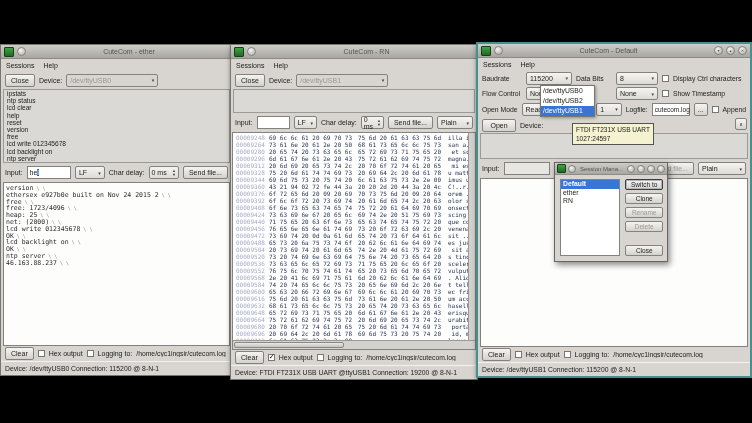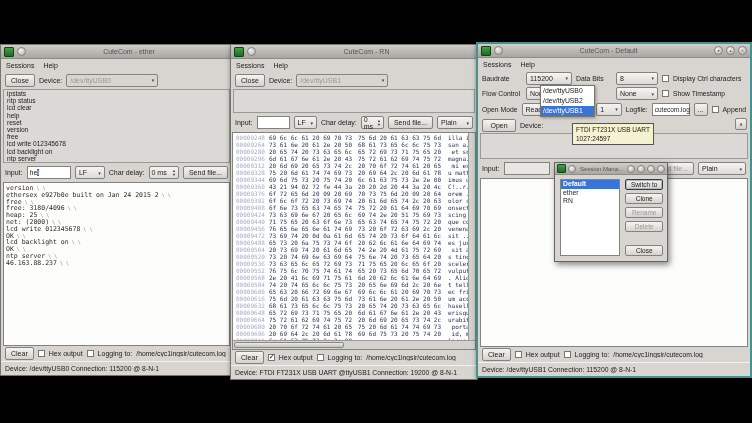--- a/index.html
+++ b/index.html
@@ -135,23 +135,23 @@
         <span>0 ms</span>
         <span class="arrows">
           <span>▲</span>
           <span>▼</span>
         </span>
       </span>
     <span class="btn">Send file...</span>
   </div>
   <div class="output" id="ether-output">
       <div class="out-line"><span>version</span><span class="eol"> \ \</span></div>
-      <div class="out-line"><span>ethersex e927b0e built on Jan 24 2015 2</span><span class="eol"> \ \</span></div>
+      <div class="out-line"><span>ethersex e927b0e built on Nov 24 2015 2</span><span class="eol"> \ \</span></div>
       <div class="out-line"><span>free</span><span class="eol"> \ \</span></div>
-      <div class="out-line"><span>free: 3180/4096</span><span class="eol"> \ \</span></div>
+      <div class="out-line"><span>free: 1723/4096</span><span class="eol"> \ \</span></div>
       <div class="out-line"><span>heap: 25</span><span class="eol"> \ \</span></div>
       <div class="out-line"><span>net: (2000)</span><span class="eol"> \ \</span></div>
       <div class="out-line"><span>lcd write 012345678</span><span class="eol"> \ \</span></div>
       <div class="out-line"><span>OK</span><span class="eol"> \ \</span></div>
       <div class="out-line"><span>lcd backlight on</span><span class="eol"> \ \</span></div>
       <div class="out-line"><span>OK</span><span class="eol"> \ \</span></div>
       <div class="out-line"><span>ntp server</span><span class="eol"> \ \</span></div>
       <div class="out-line"><span>46.163.88.237</span><span class="eol"> \ \</span></div>
     </div>
   <div class="row bottomrow">

